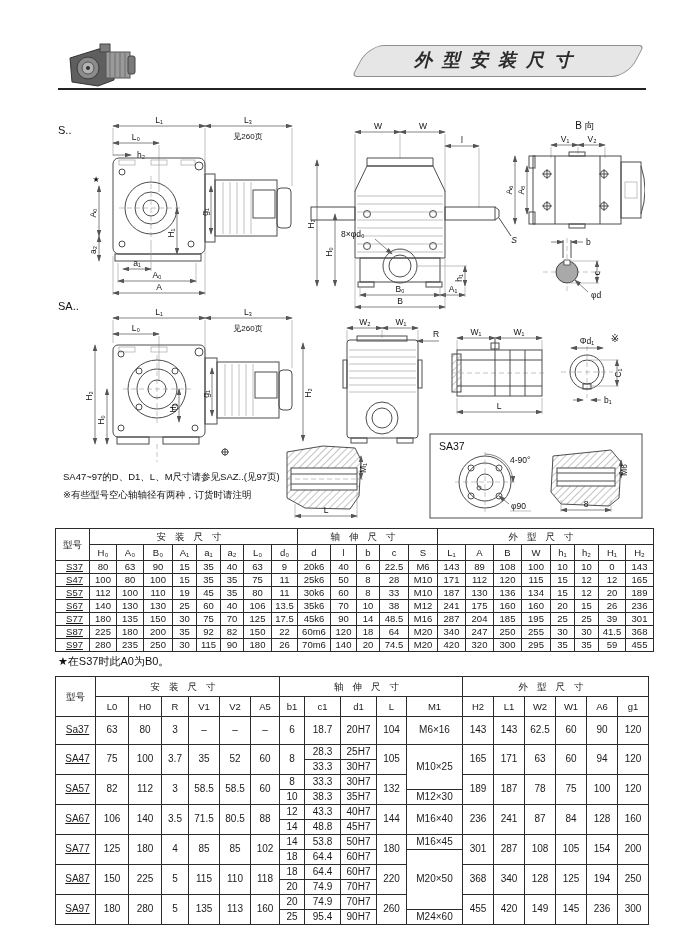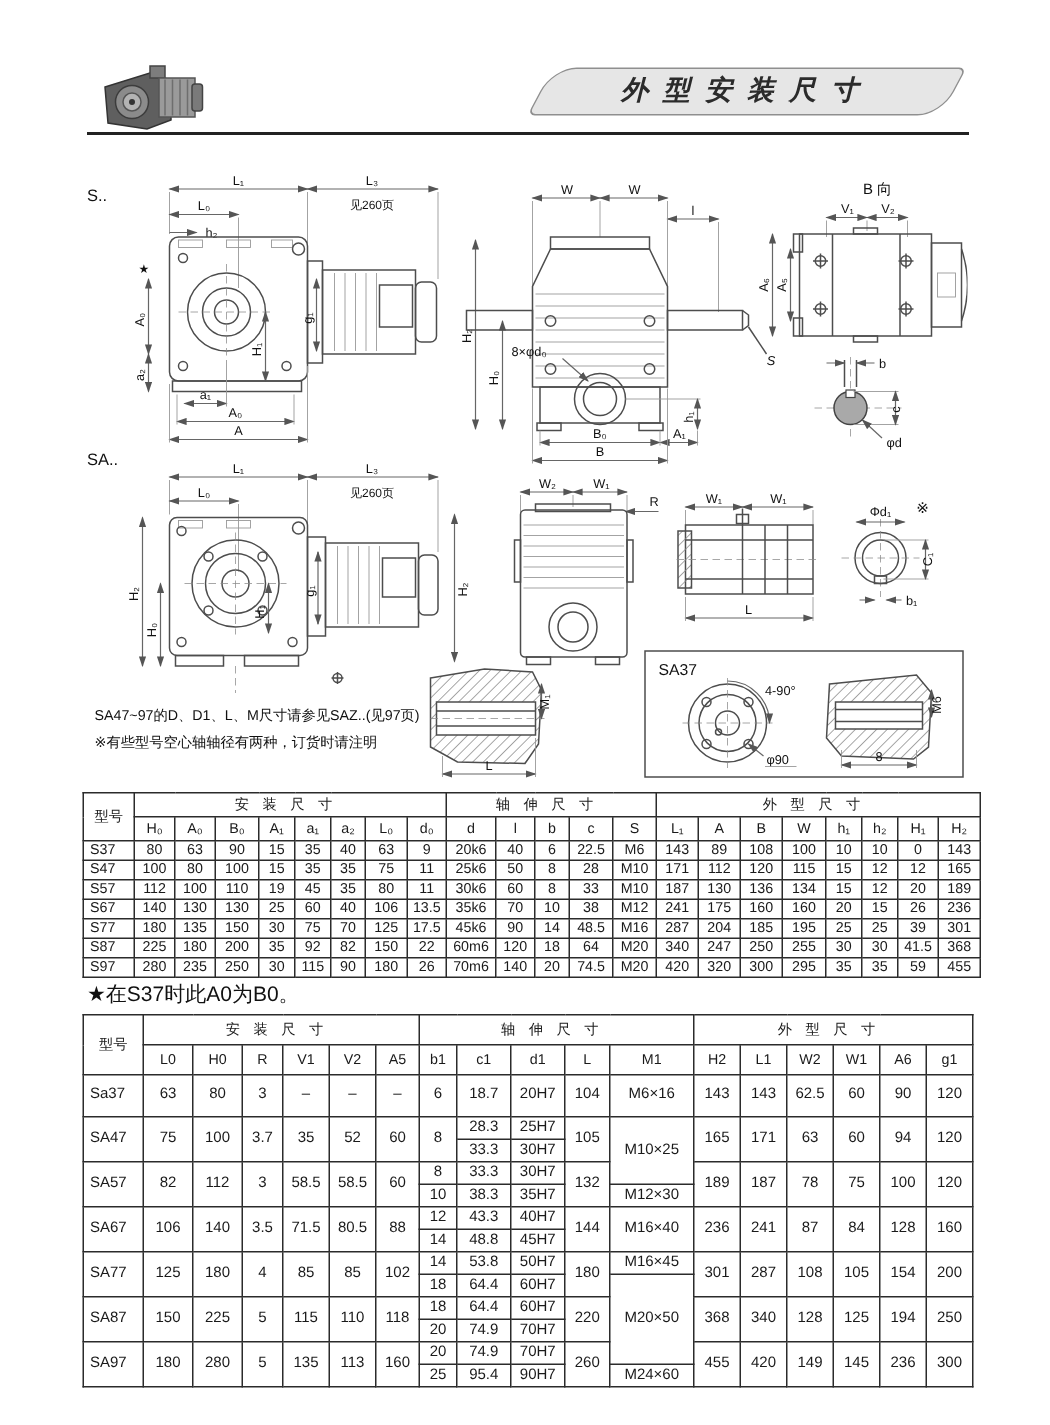--- a/index.html
+++ b/index.html
@@ -30,24 +30,24 @@
   #draw text.it{font-style:italic;}
   
   table{border-collapse:collapse;table-layout:fixed;width:594px;font-size:9.5px;}
   td{border:1px solid #2b2b2b;text-align:center;padding:0;vertical-align:middle;line-height:1.05;
      overflow:hidden;white-space:nowrap;}
   #t1wrap{position:absolute;left:55px;top:528px;}
   #t2wrap{position:absolute;left:55px;top:676px;}
   #t2{font-size:10px;}
   tr.h td{font-size:9.5px;}
   td.grp{font-size:10.5px;letter-spacing:9px;}
-  td.model{text-align:left;padding-left:4px;}
+  td.model{text-align:center;padding-left:4px;text-decoration:underline;}
   #t1 tr.h{height:16px;} #t1 tr.d{height:13px;}
   #t2 tr.h{height:20px;} #t2 tr.d{height:15px;} #t2 tr.big{height:28px;}
-  #fn1{position:absolute;left:58px;top:654px;font-size:14px;color:#111;}
+  #fn1{position:absolute;left:58px;top:654px;font-size:11px;color:#111;}
 </style>
 </head>
 <body>
 
 <svg id="logo" width="76" height="50" viewBox="0 0 76 50">
   <polygon points="8,18 40,8 52,14 52,40 36,46 10,42" fill="#5f5f5f" stroke="#333" stroke-width="1"></polygon>
   <rect x="38" y="4" width="10" height="8" fill="#7d7d7d" stroke="#444"></rect>
   <rect x="44" y="12" width="24" height="26" fill="#9a9a9a" stroke="#555"></rect>
   <path d="M48 13 V37 M53 13 V37 M58 13 V37 M63 13 V37" stroke="#6e6e6e" stroke-width="1" fill="none"></path>
   <rect x="66" y="16" width="7" height="18" rx="2" fill="#7a7a7a" stroke="#444"></rect>

